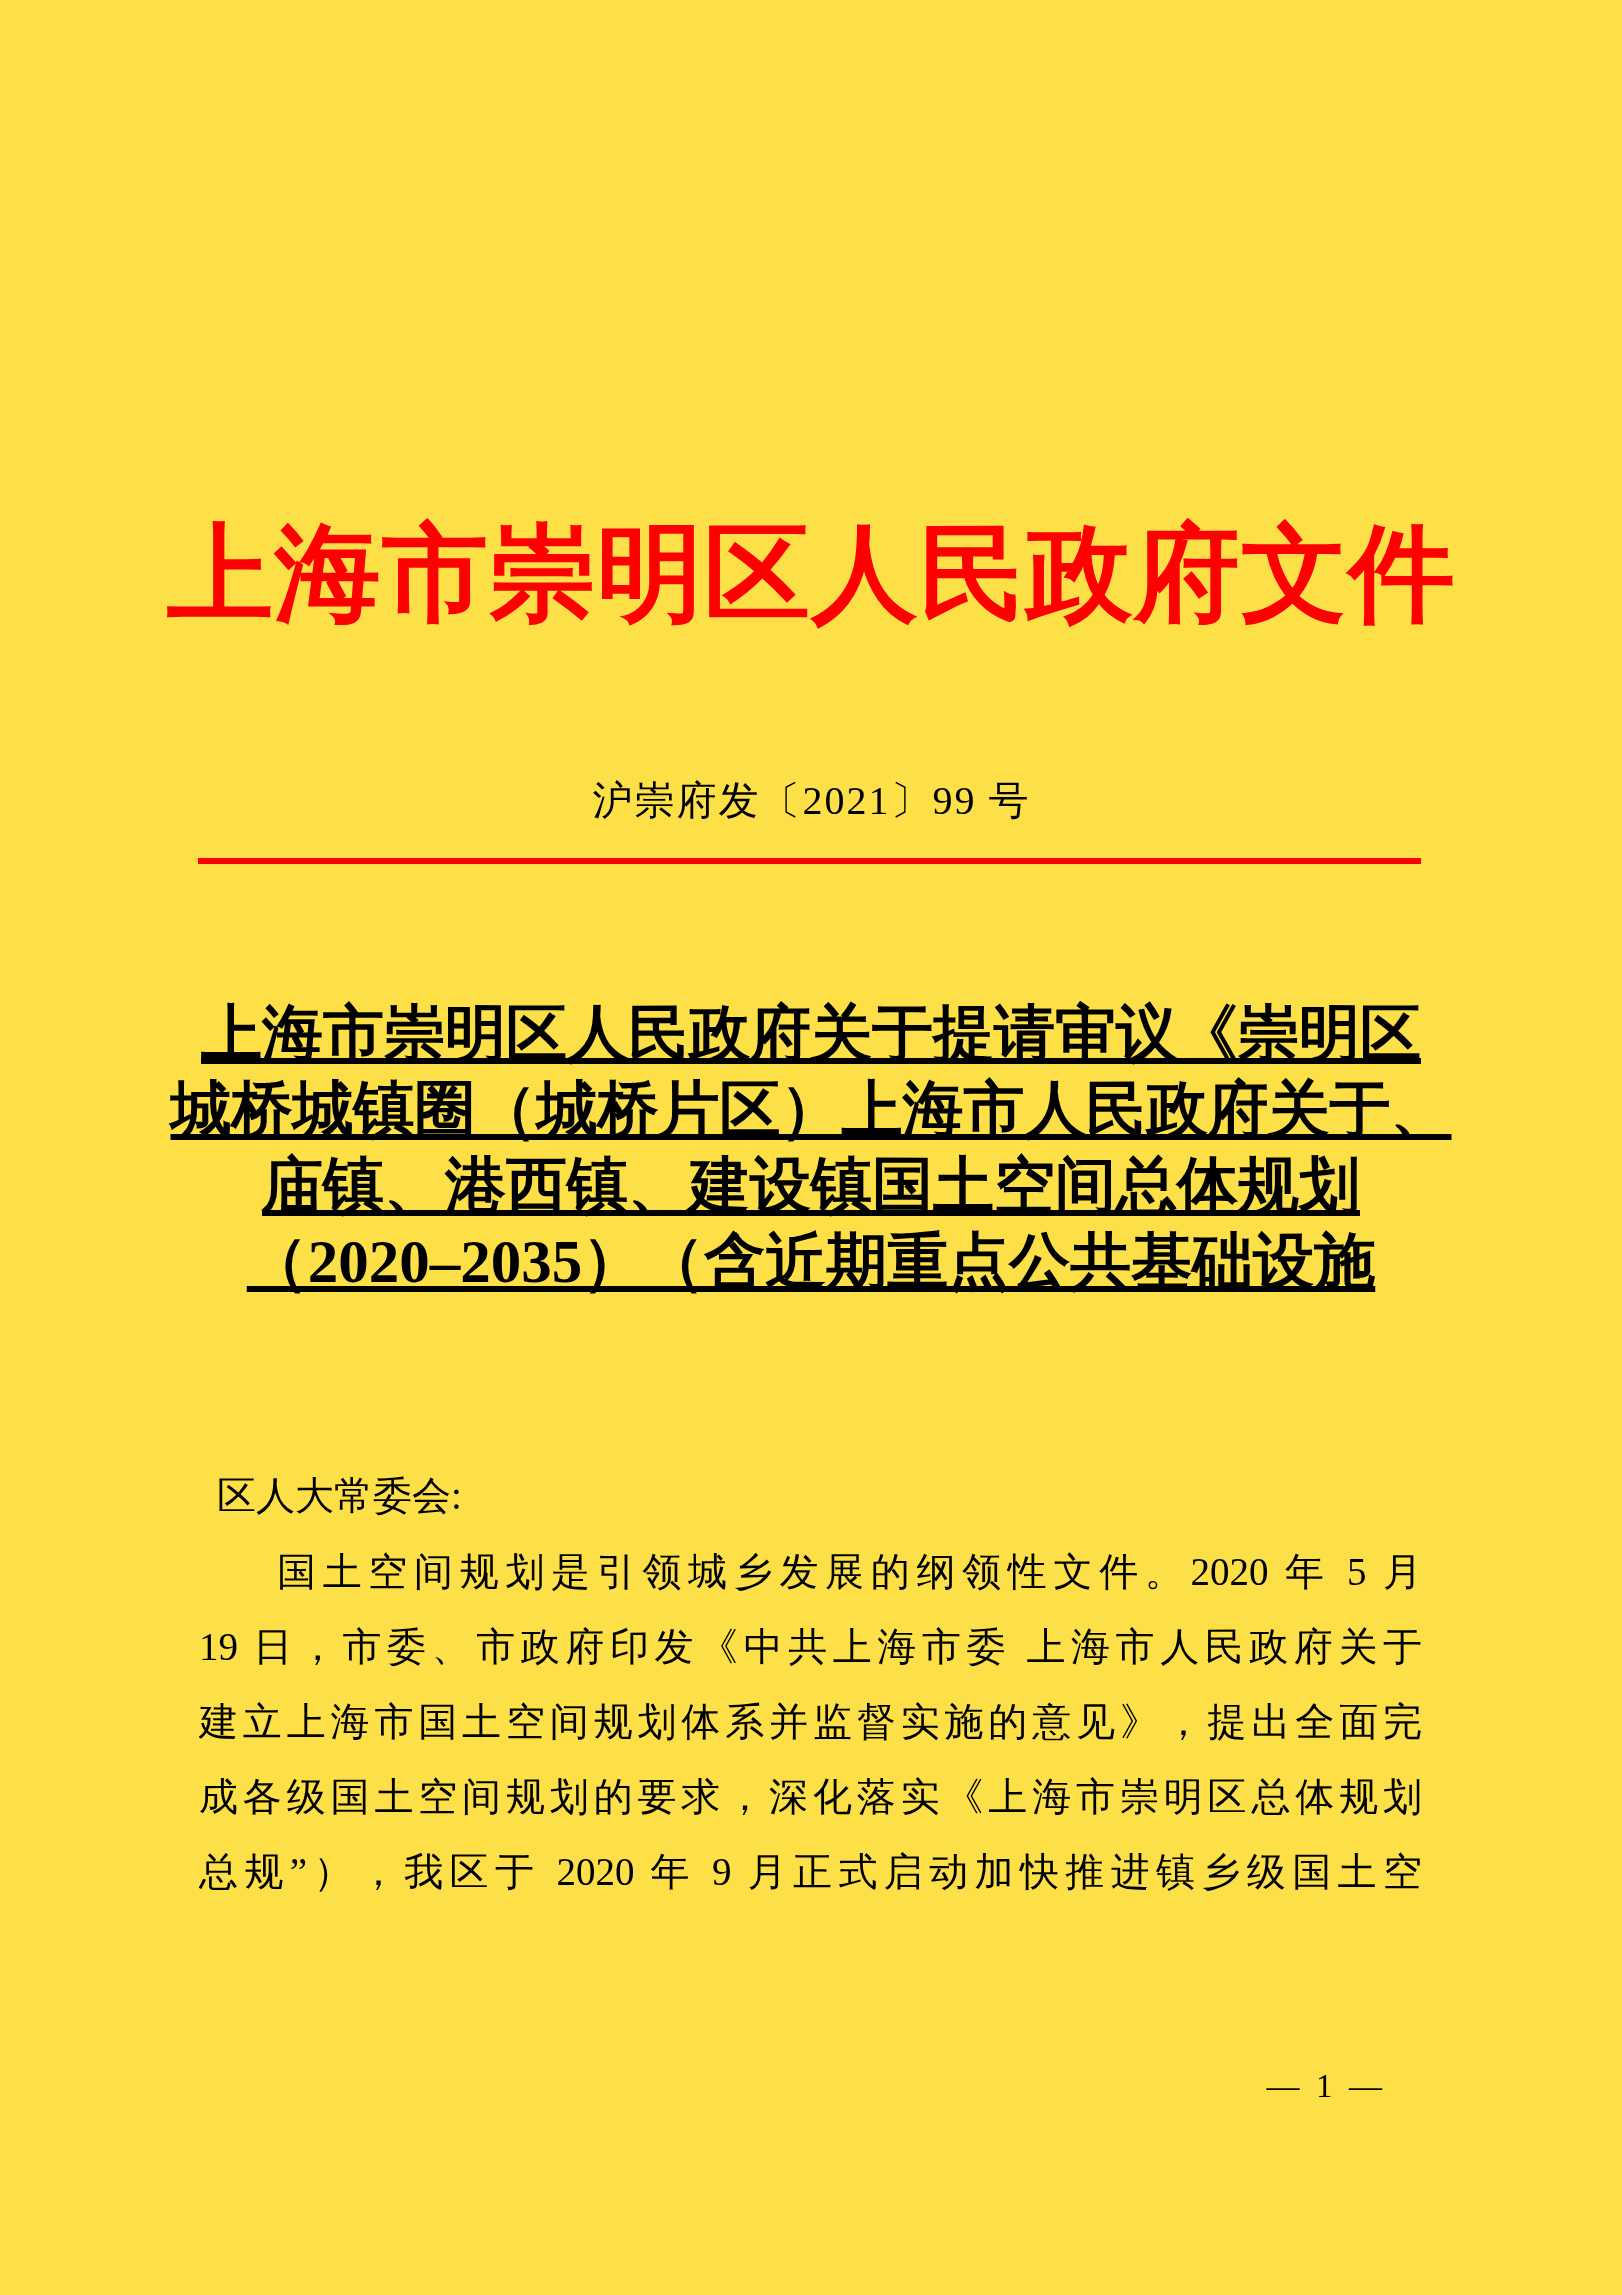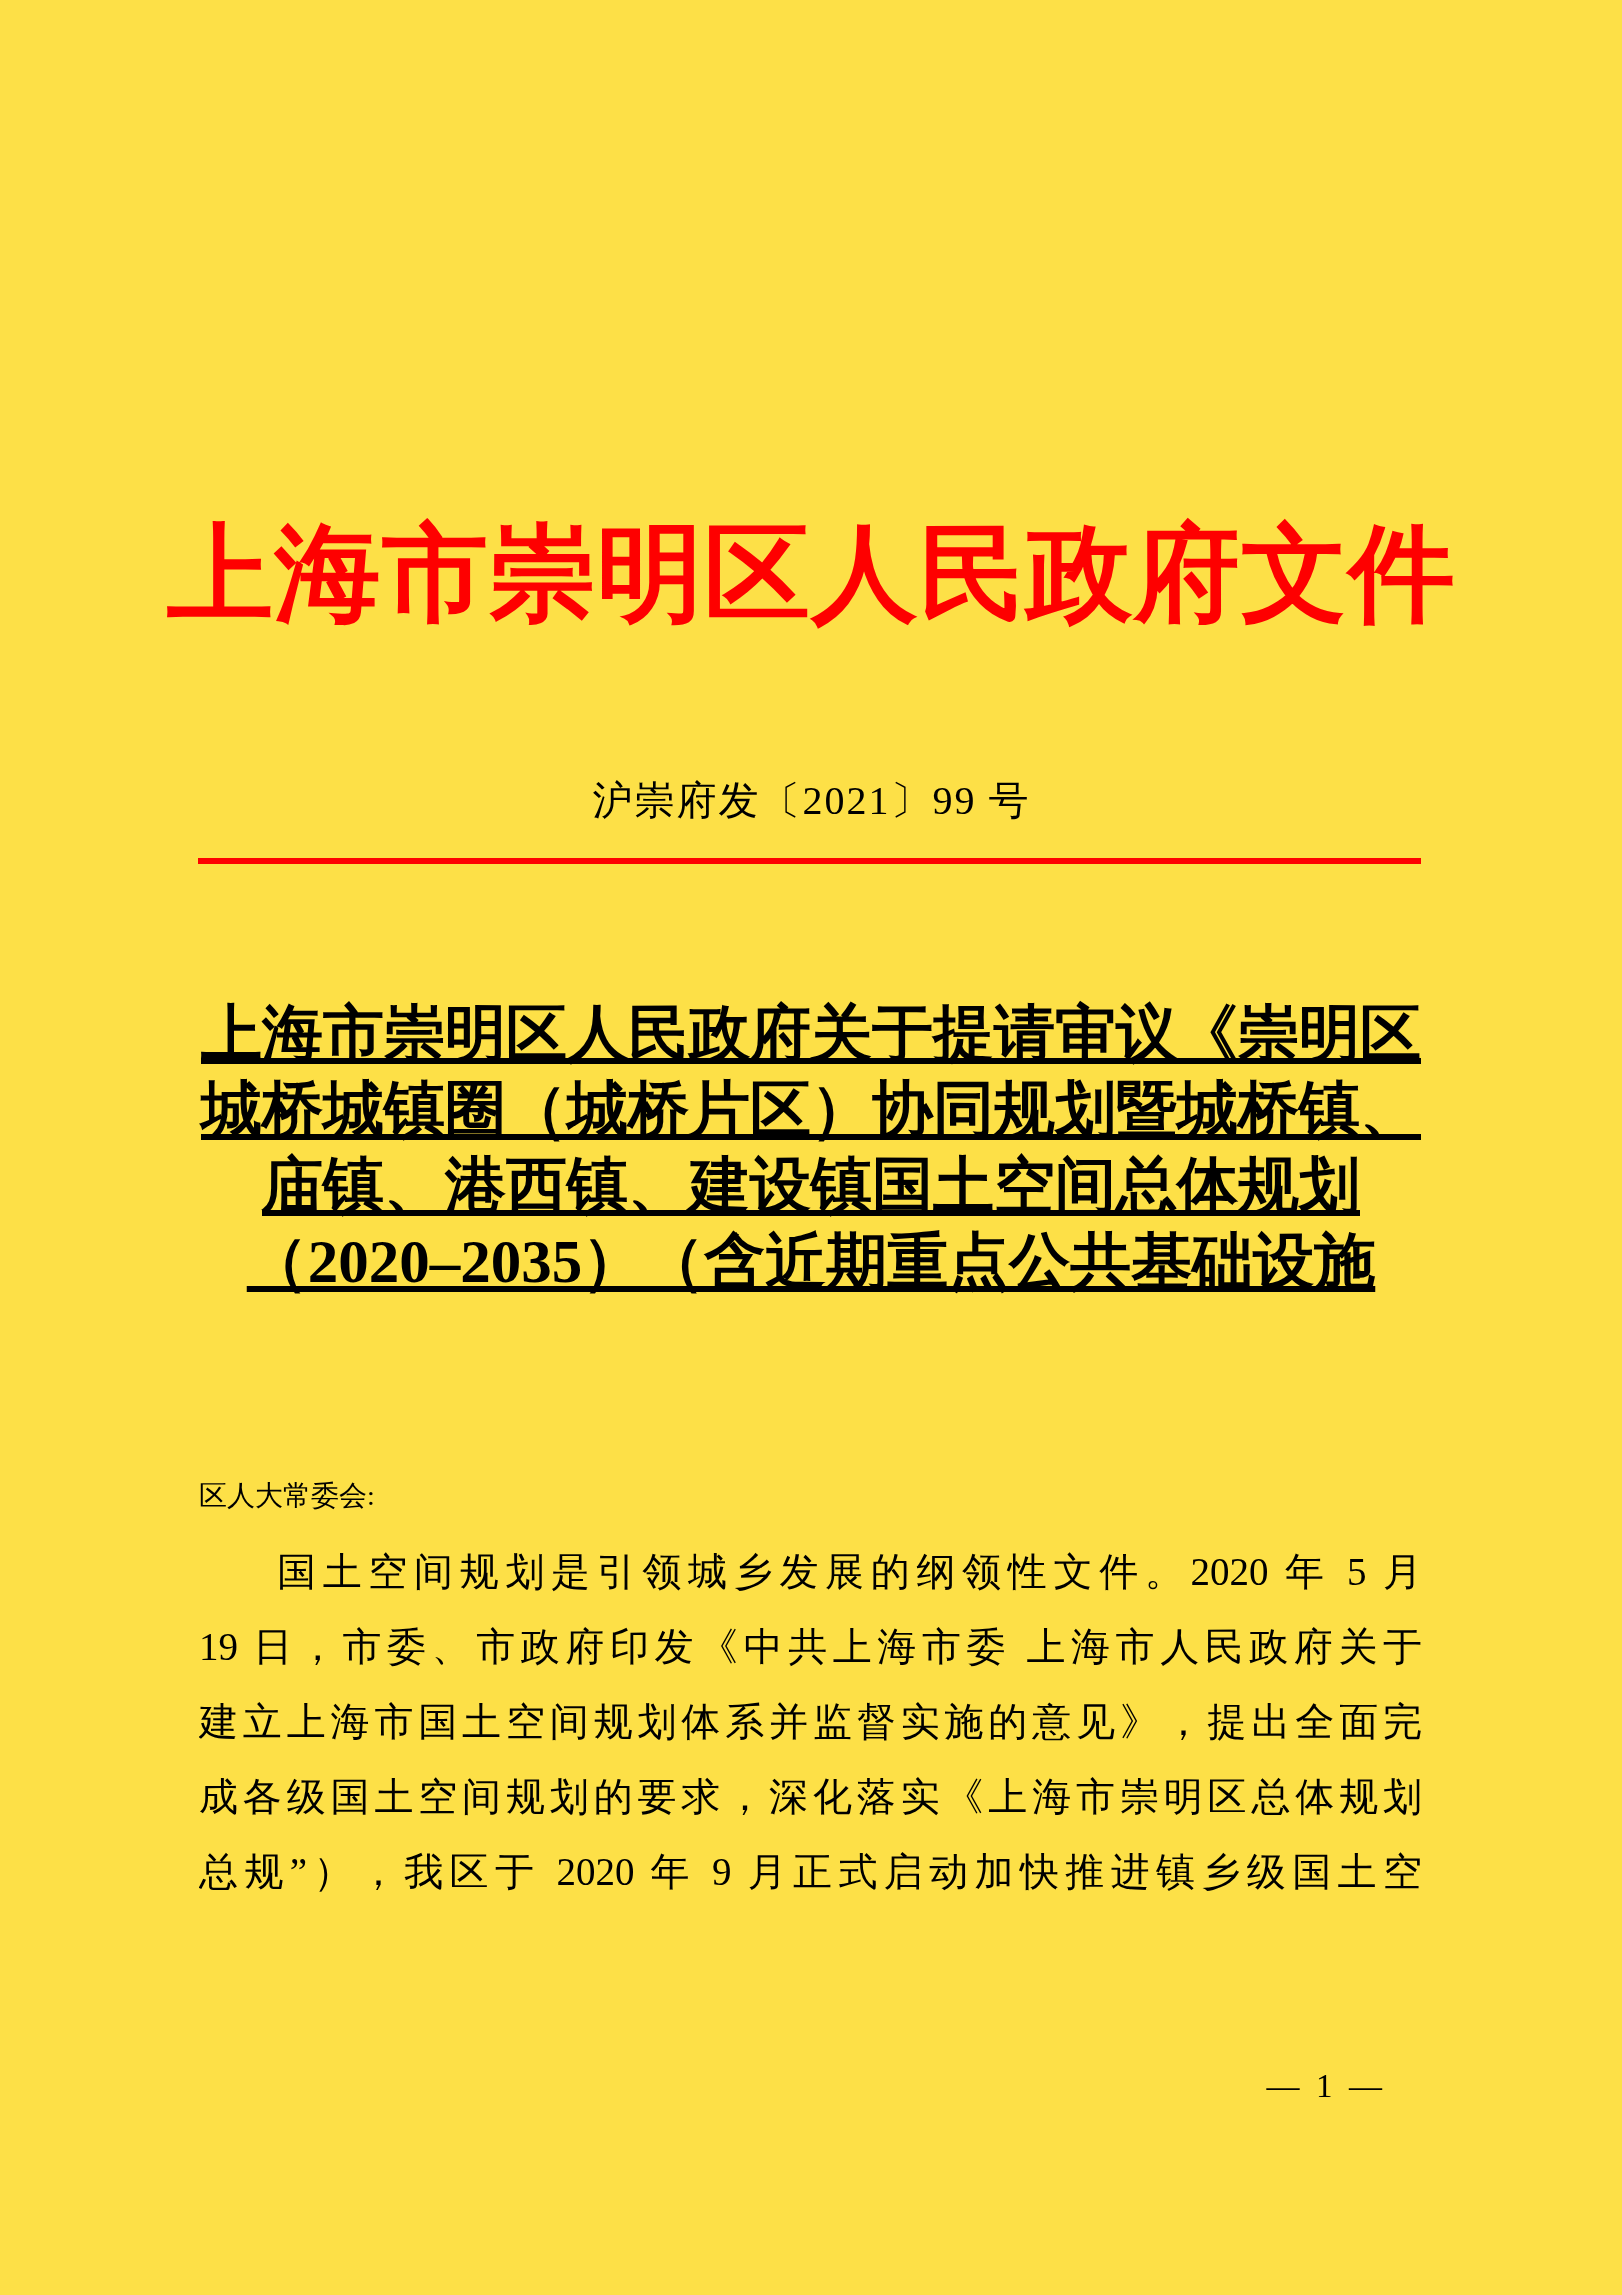--- a/index.html
+++ b/index.html
@@ -61,22 +61,22 @@
     font-weight: 700;
     font-family: "Liberation Serif", serif;
     text-decoration: underline;
   }
   .title-line {
     white-space: nowrap;
   }
   .salutation {
     position: absolute;
     top: 1471px;
-    left: 199px;
-    font-size: 28px;
+    left: 217px;
+    font-size: 39px;
     line-height: 49px;
     font-family: "Liberation Serif", serif;
   }
   .body-block {
     position: absolute;
     top: 1534px;
     left: 199px;
     width: 1223px;
     font-size: 39px;
     line-height: 75px;
@@ -109,21 +109,21 @@
 <div class="page">
 
   <div class="header-title">上海市崇明区人民政府文件</div>
 
   <div class="doc-number">沪崇府发〔2021〕99 号</div>
 
   <div class="red-line"></div>
 
   <div class="title-block">
     <div class="title-line">上海市崇明区人民政府关于提请审议《崇明区</div>
-    <div class="title-line">城桥城镇圈（城桥片区）协同规划暨城桥镇、</div>
+    <div class="title-line">城桥城镇圈（城桥片区）上海市人民政府关于、</div>
     <div class="title-line">庙镇、港西镇、建设镇国土空间总体规划</div>
     <div class="title-line">（2020–2035）（含近期重点公共基础设施</div>
   </div>
 
   <div class="salutation">区人大常委会:</div>
 
   <div class="body-block">
     <div class="body-line indent">国土空间规划是引领城乡发展的纲领性文件。2020 年 5 月</div>
     <div class="body-line">19 日，市委、市政府印发《中共上海市委 上海市人民政府关于</div>
     <div class="body-line">建立上海市国土空间规划体系并监督实施的意见》，提出全面完</div>

